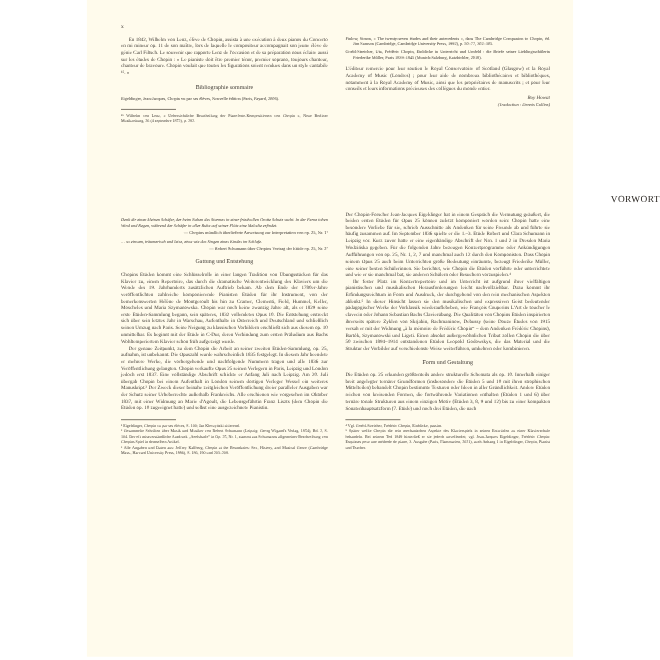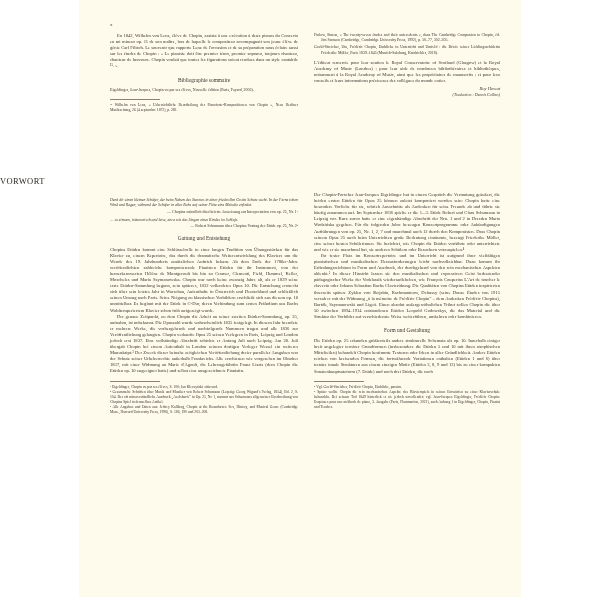--- a/index.html
+++ b/index.html
@@ -8,21 +8,21 @@
   .pagenum{position:absolute;left:110px;top:22px;font-size:5px;}
   .col{position:absolute;font-size:4.6px;line-height:6.1px;text-align:justify;}
   .col p{margin:0;}
   .indent{text-indent:7px;}
   .hang{padding-left:7px;text-indent:-7px;margin-bottom:2px!important;}
   .sechead{text-align:center;font-size:5.4px;margin:7px 0 5px 0;}
   .biblio{font-size:3.9px;line-height:5.2px;}
   .fn{font-size:3.7px;line-height:5px;}
   .fnrule{width:50px;border-top:0.6px solid #8a8478;margin:6px 0 3px 0;}
   .right{text-align:right;font-style:italic;}
-  .vorwort{position:absolute;left:0;width:600px;top:176px;text-align:left;font-size:8.5px;letter-spacing:0.4px;color:#2c2824;}
+  .vorwort{position:absolute;left:0;width:600px;top:176px;text-align:right;font-size:8.5px;letter-spacing:0.4px;color:#2c2824;}
   .motto{font-style:italic;font-size:3.9px;line-height:5.3px;}
   .attr{text-align:right;font-size:4px;line-height:5.3px;margin-bottom:4px!important;}
 </style>
 </head>
 <body>
 
 <div class="page"></div>
 
 <div class="pagenum">x</div>
 

